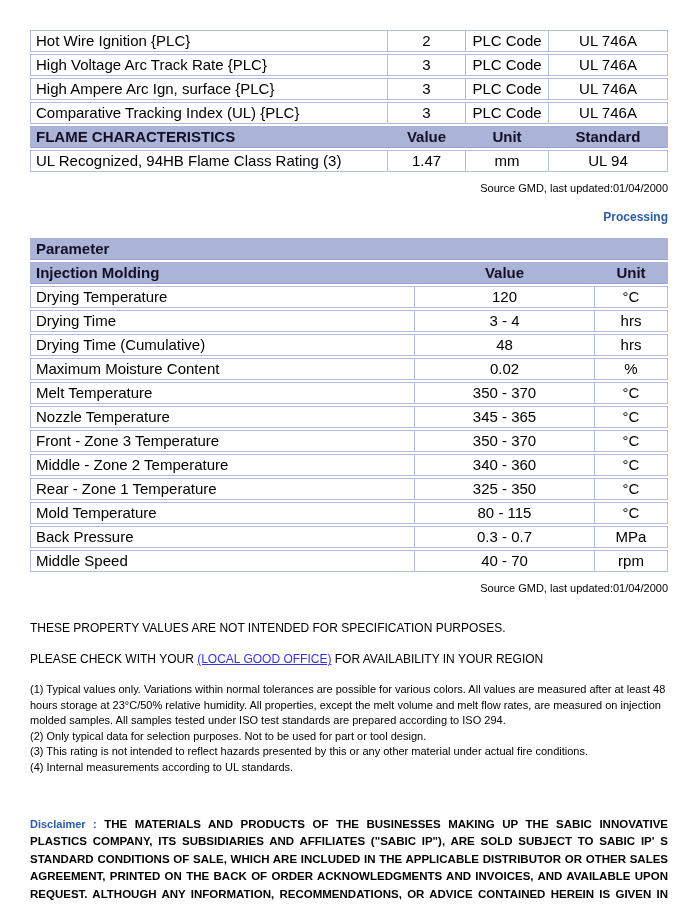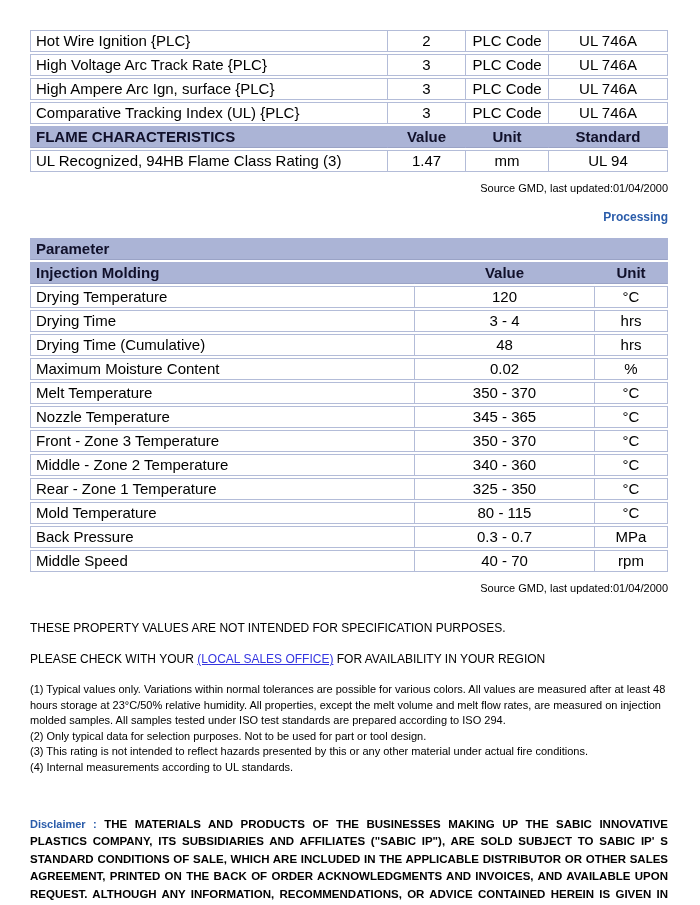--- a/index.html
+++ b/index.html
@@ -211,21 +211,21 @@
       <td>Middle Speed</td>
       <td class="c">40 - 70</td>
       <td class="c">rpm</td>
     </tr>
   </tbody>
     </table>
   <div class="source-line">Source GMD, last updated:01/04/2000</div>
 
   <p class="notice notice-1">THESE PROPERTY VALUES ARE NOT INTENDED FOR SPECIFICATION PURPOSES.</p>
 
-  <p class="notice notice-2"><span>PLEASE CHECK WITH YOUR </span><a class="sales-link">(LOCAL SALES OFFICE)</a><span> FOR AVAILABILITY IN YOUR REGION</span></p>
+  <p class="notice notice-2"><span>PLEASE CHECK WITH YOUR </span><a class="sales-link">(LOCAL GOOD OFFICE)</a><span> FOR AVAILABILITY IN YOUR REGION</span></p>
 
   <div class="footnotes">
     <p>(1) Typical values only. Variations within normal tolerances are possible for various colors. All values are measured after at least 48 hours storage at 23°C/50% relative humidity. All properties, except the melt volume and melt flow rates, are measured on injection molded samples. All samples tested under ISO test standards are prepared according to ISO 294.</p>
     <p>(2) Only typical data for selection purposes. Not to be used for part or tool design.</p>
     <p>(3) This rating is not intended to reflect hazards presented by this or any other material under actual fire conditions.</p>
     <p>(4) Internal measurements according to UL standards.</p>
   </div>
 
   <p class="disclaimer"><span class="dlabel">Disclaimer :</span><span class="dbold"> THE MATERIALS AND PRODUCTS OF THE BUSINESSES MAKING UP THE SABIC INNOVATIVE PLASTICS COMPANY, ITS SUBSIDIARIES AND AFFILIATES ("SABIC IP"), ARE SOLD SUBJECT TO SABIC IP' S STANDARD CONDITIONS OF SALE, WHICH ARE INCLUDED IN THE APPLICABLE DISTRIBUTOR OR OTHER SALES AGREEMENT, PRINTED ON THE BACK OF ORDER ACKNOWLEDGMENTS AND INVOICES, AND AVAILABLE UPON REQUEST. ALTHOUGH ANY INFORMATION, RECOMMENDATIONS, OR ADVICE CONTAINED HEREIN IS GIVEN IN GOOD FAITH, SABIC IP MAKES NO WARRANTY OR GUARANTEE, EXPRESS OR IMPLIED, (I) THAT THE RESULTS DESCRIBED HEREIN WILL BE OBTAINED UNDER END-USE CONDITIONS, OR (II) AS TO THE EFFECTIVENESS OR SAFETY OF ANY DESIGN INCORPORATING SABIC IP MATERIALS, PRODUCTS, RECOMMENDATIONS AND ADVICE. EXCEPT AS PROVIDED IN SABIC IP' S STANDARD CONDITIONS OF SALE, SABIC IP AND ITS REPRESENTATIVES SHALL IN NO EVENT BE RESPONSIBLE FOR ANY LOSS RESULTING FROM ANY USE OF ITS MATERIALS OR PRODUCTS DESCRIBED HEREIN.</span></p>
 

